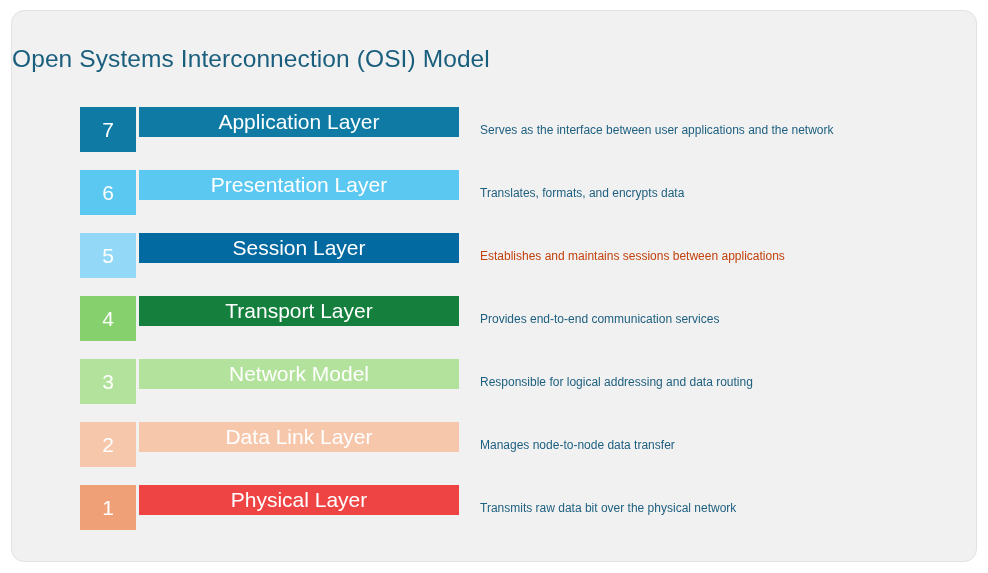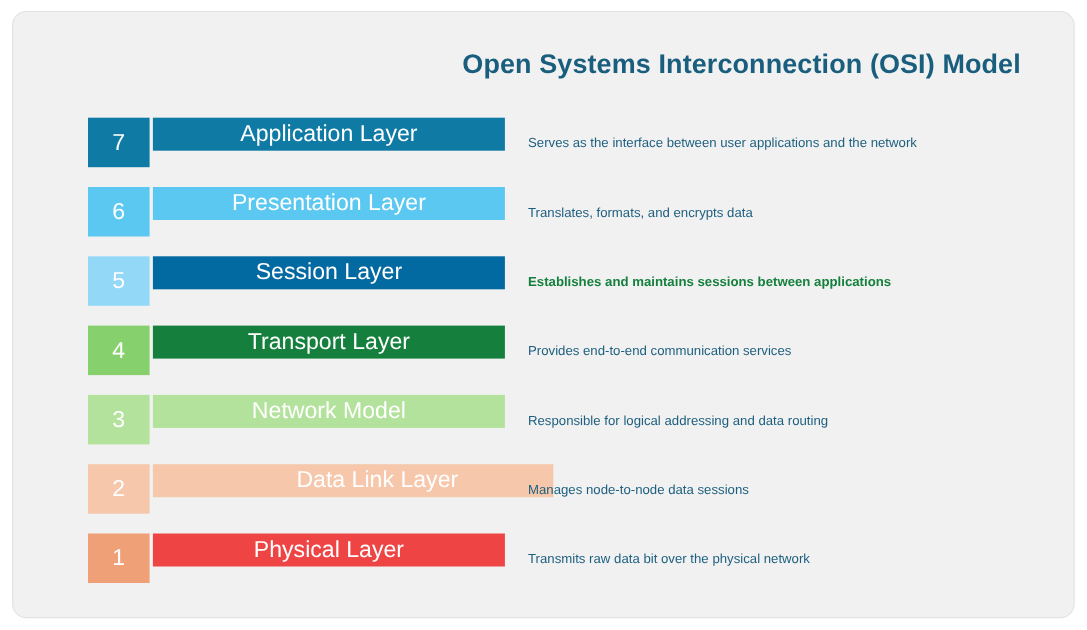--- a/index.html
+++ b/index.html
@@ -25,23 +25,23 @@
     border: 1px solid #e2e2e2;
     border-radius: 13px;
     overflow: hidden;
   }
 
   #diagram-title {
     position: absolute;
     left: 0;
     top: 34px;
     width: 916px;
-    text-align: right;
+    text-align: left;
     font-size: 24.5px;
-    font-weight: 700;
+    font-weight: 400;
     letter-spacing: 0.1px;
     color: #1a5e7e;
     white-space: nowrap;
   }
 
   #layers-list {
     position: absolute;
     left: 68px;
     top: 96px;
     width: 890px;
@@ -110,36 +110,36 @@
         <div class="layer-desc" style="color: rgb(29, 95, 127);">Serves as the interface between user applications and the network</div>
       </div>
       <div class="layer-row">
         <div class="layer-number" style="background: rgb(91, 200, 242);">6</div>
         <div class="layer-name" style="background: rgb(91, 200, 242);">Presentation Layer</div>
         <div class="layer-desc" style="color: rgb(29, 95, 127);">Translates, formats, and encrypts data</div>
       </div>
       <div class="layer-row">
         <div class="layer-number" style="background: rgb(147, 217, 247);">5</div>
         <div class="layer-name" style="background: #0369a1;">Session Layer</div>
-        <div class="layer-desc" style="color: #15803d; font-weight: bold;">Establishes and maintains sessions between applications</div>
+        <div class="layer-desc" style="color: #c2410c;">Establishes and maintains sessions between applications</div>
       </div>
       <div class="layer-row">
         <div class="layer-number" style="background: rgb(134, 209, 109);">4</div>
         <div class="layer-name" style="background: #15803d;">Transport Layer</div>
         <div class="layer-desc" style="color: rgb(29, 95, 127);">Provides end-to-end communication services</div>
       </div>
       <div class="layer-row">
         <div class="layer-number" style="background: rgb(179, 226, 156);">3</div>
         <div class="layer-name" style="background: rgb(179, 226, 156);">Network Model</div>
         <div class="layer-desc" style="color: rgb(29, 95, 127);">Responsible for logical addressing and data routing</div>
       </div>
       <div class="layer-row">
         <div class="layer-number" style="background: rgb(246, 199, 171);">2</div>
-        <div class="layer-name" style="background: rgb(246, 199, 171); padding-left: 44px;">Data Link Layer</div>
-        <div class="layer-desc" style="color: rgb(29, 95, 127);">Manages node-to-node data sessions</div>
+        <div class="layer-name" style="background: rgb(246, 199, 171);">Data Link Layer</div>
+        <div class="layer-desc" style="color: rgb(29, 95, 127);">Manages node-to-node data transfer</div>
       </div>
       <div class="layer-row">
         <div class="layer-number" style="background: rgb(240, 160, 119);">1</div>
         <div class="layer-name" style="background: #ef4444;">Physical Layer</div>
         <div class="layer-desc" style="color: rgb(29, 95, 127);">Transmits raw data bit over the physical network</div>
       </div>
     </div>
 
 </div>
 

